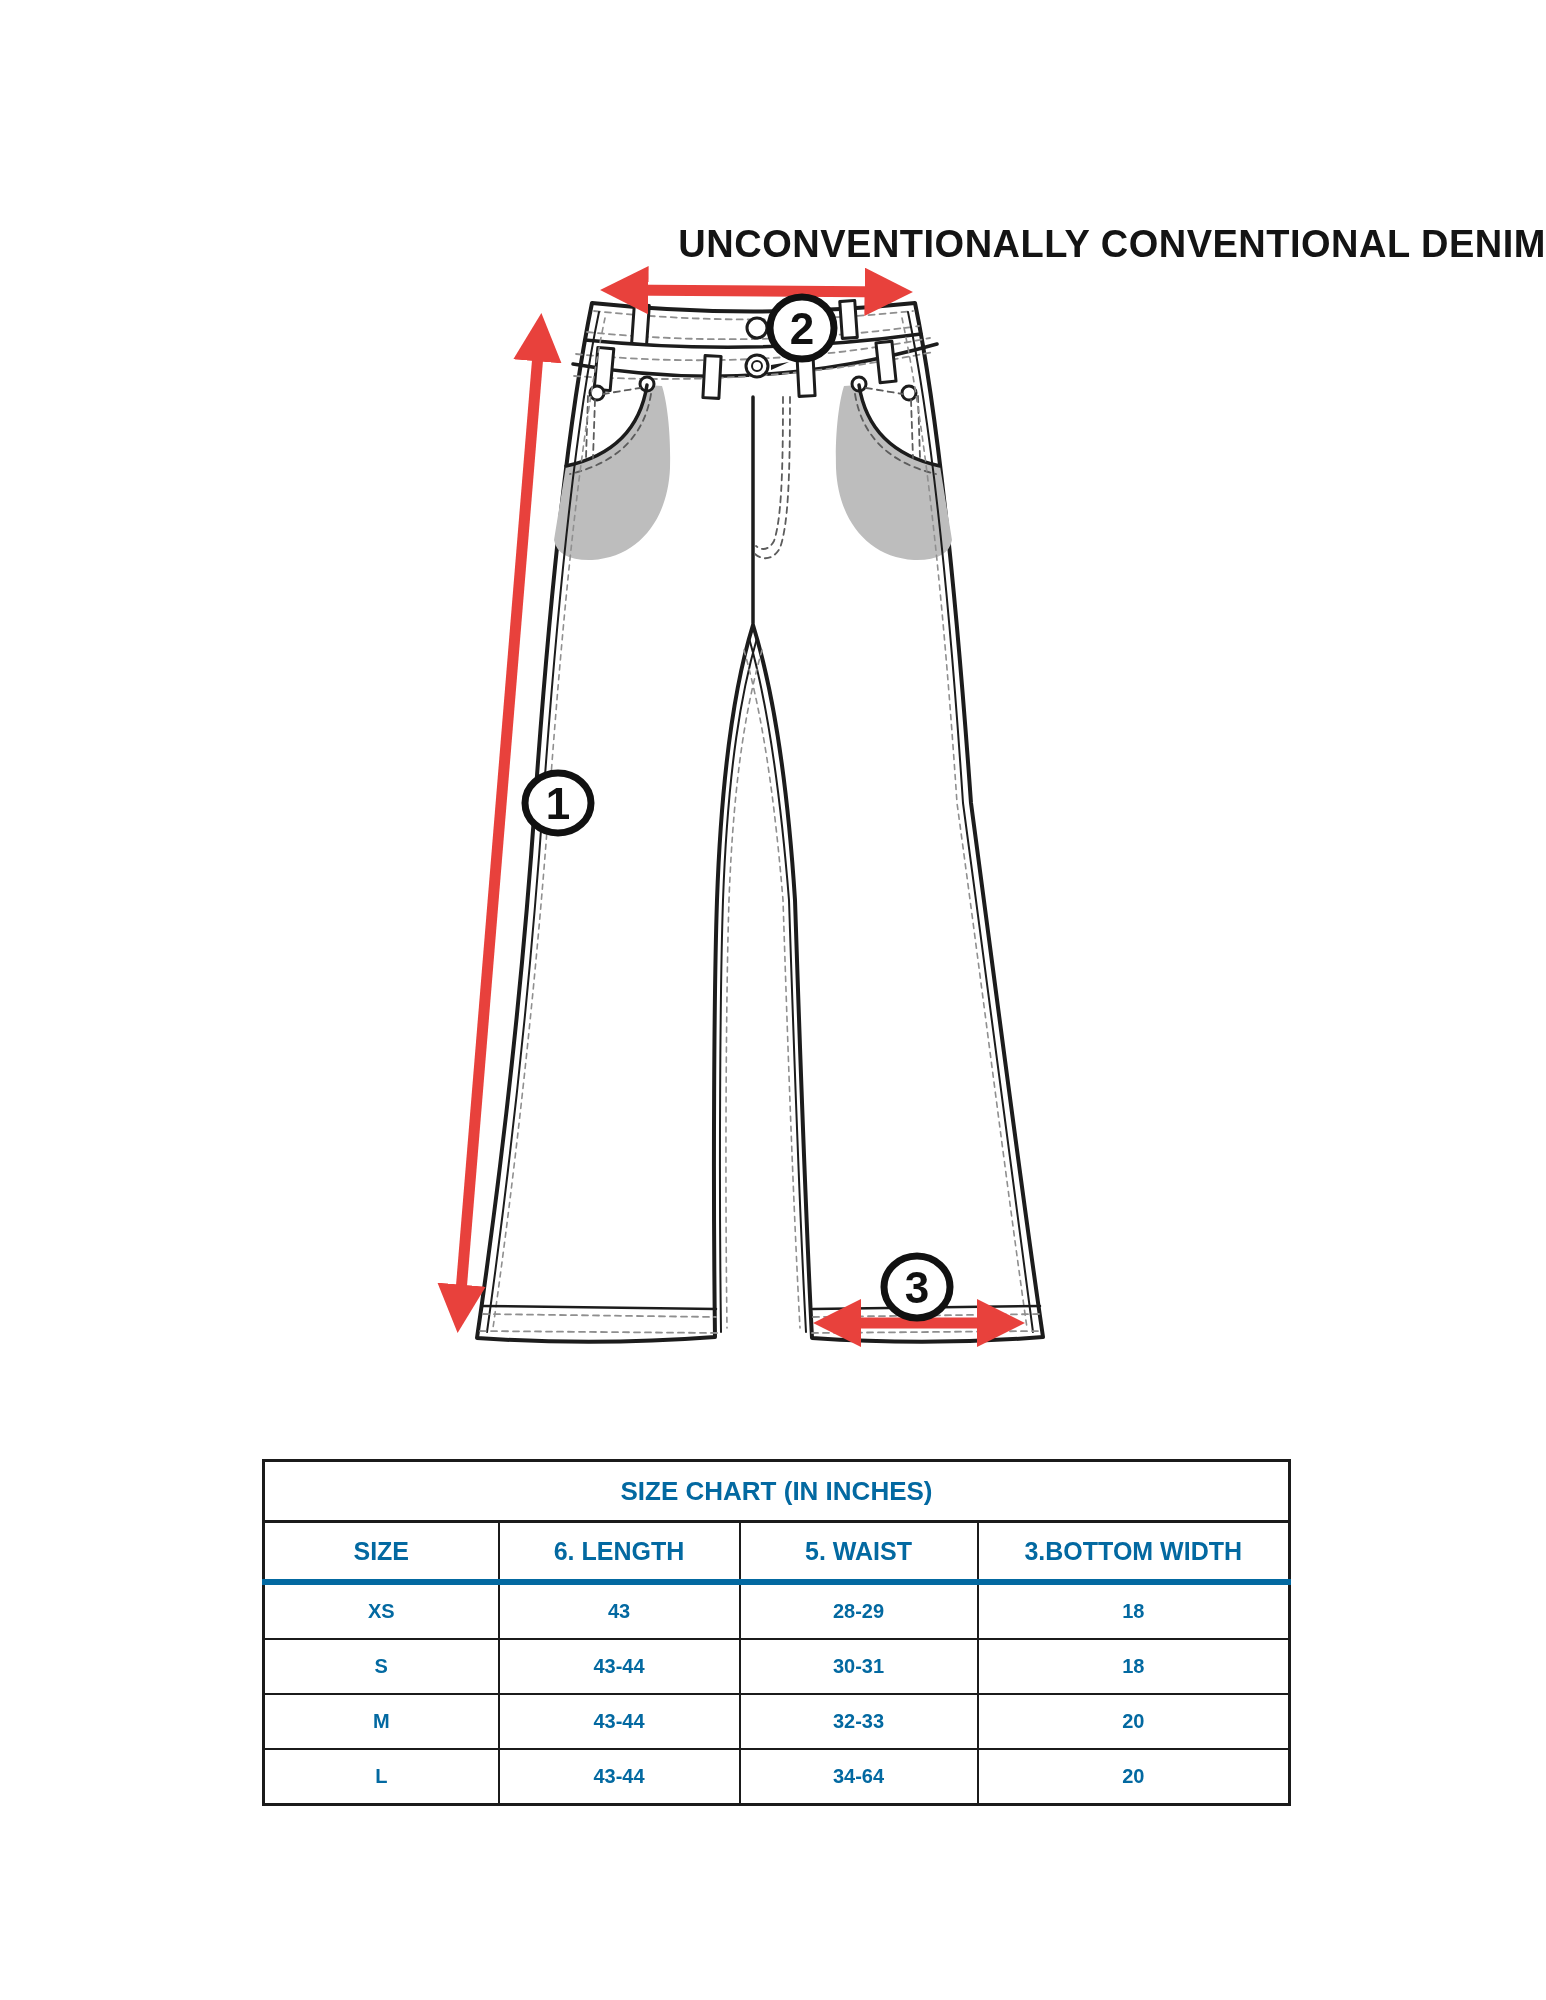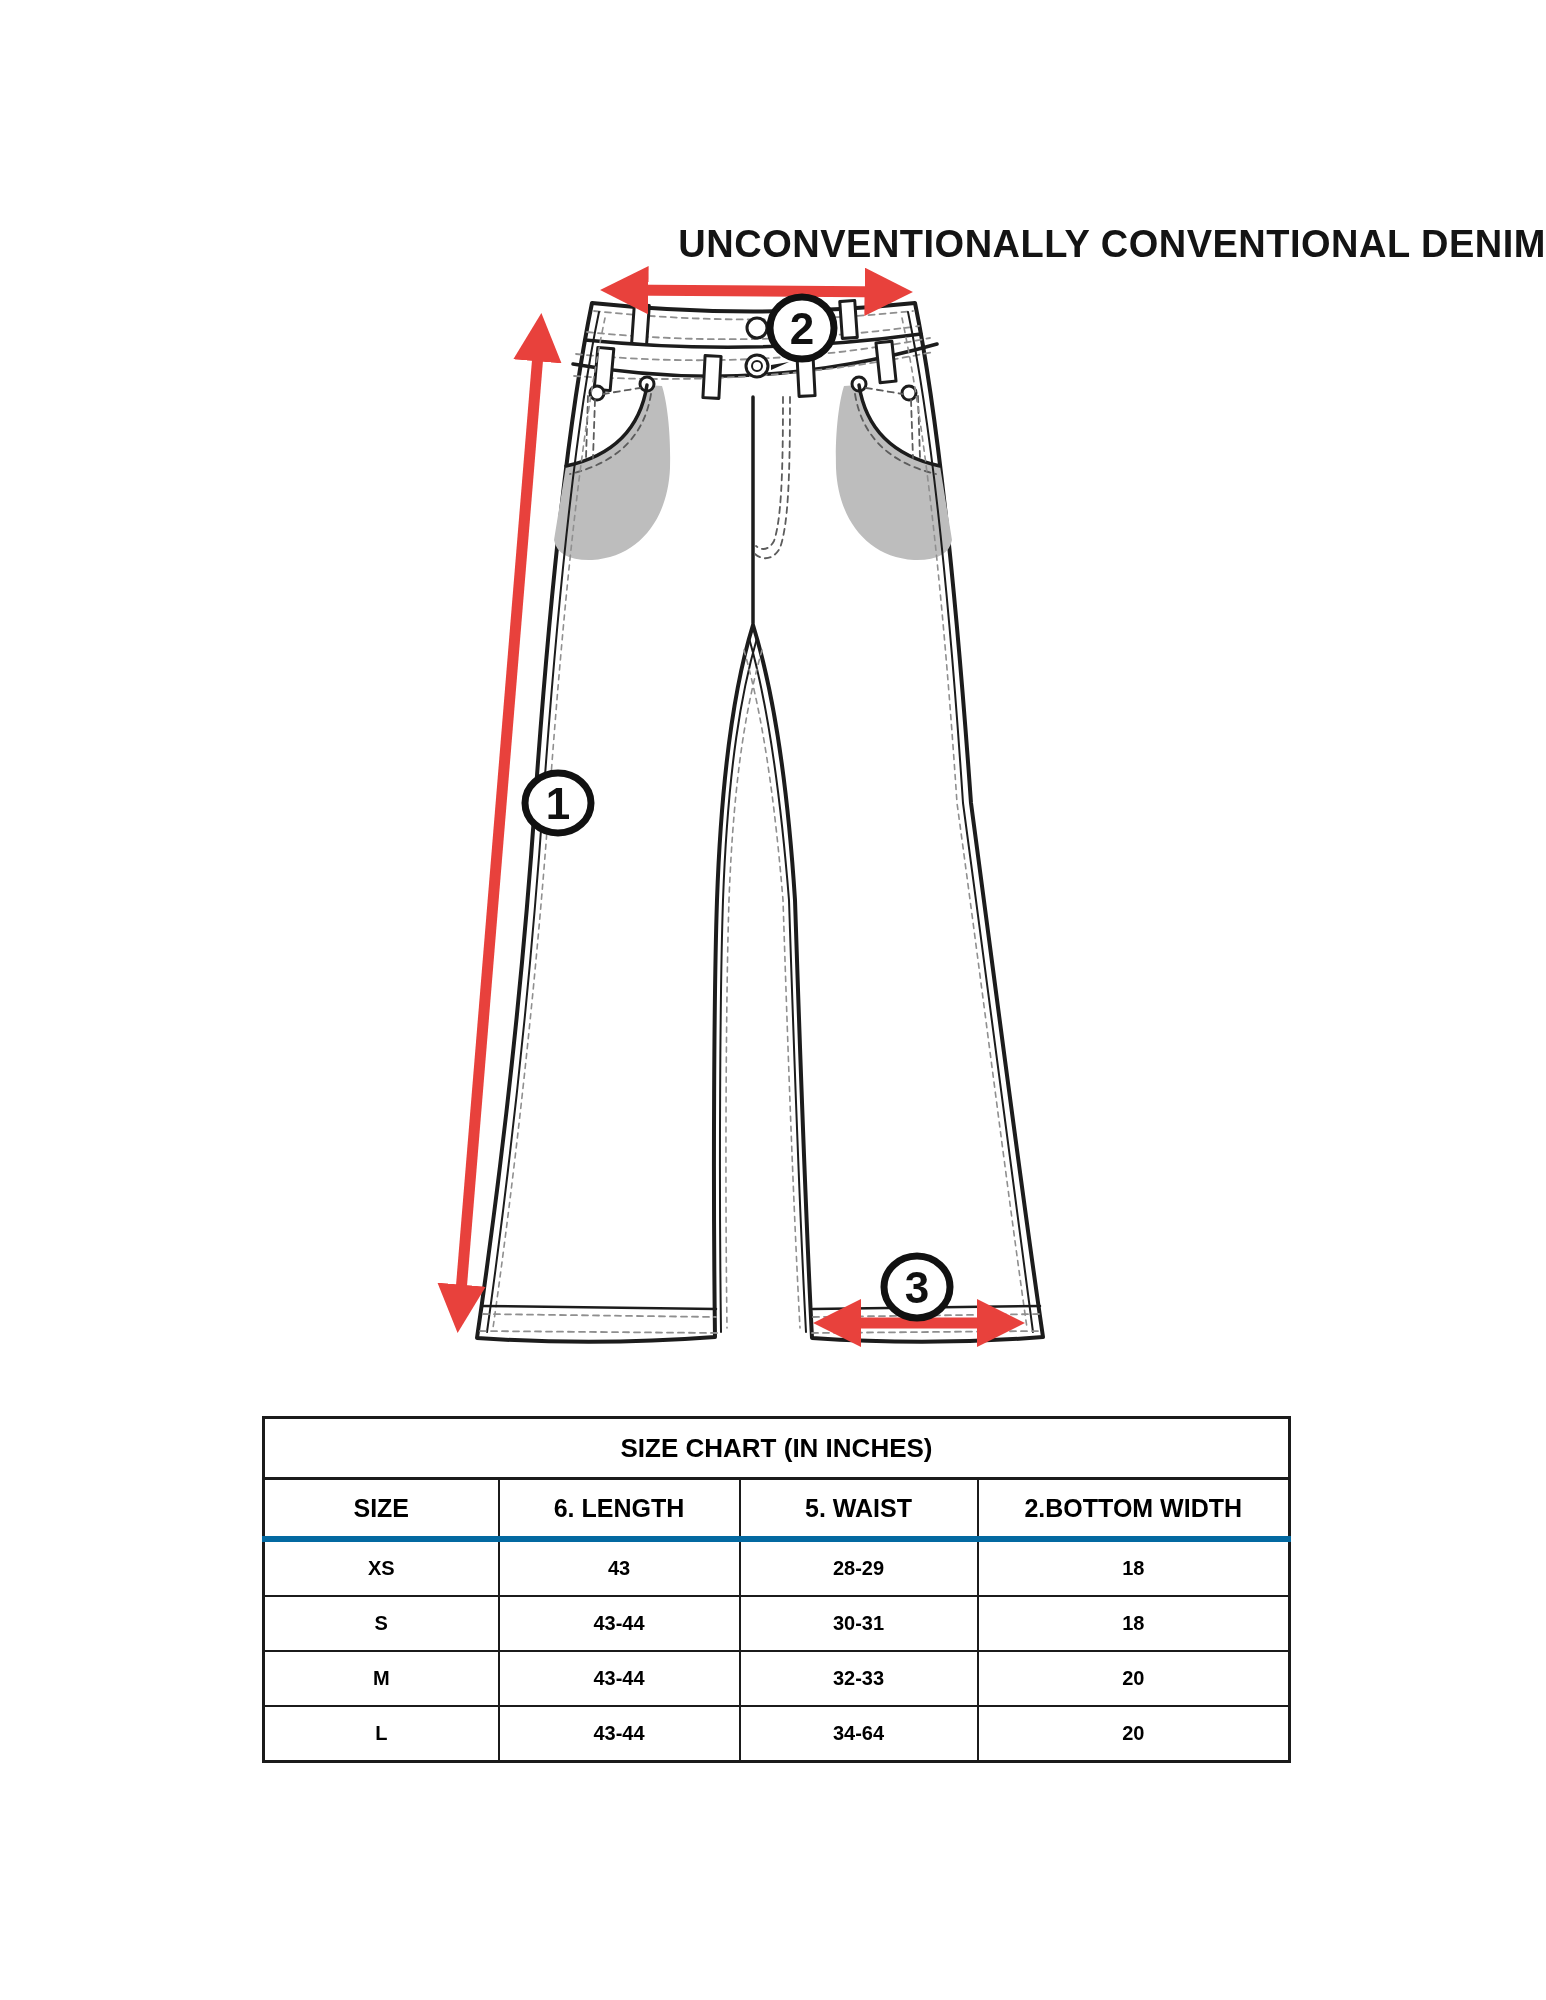--- a/index.html
+++ b/index.html
@@ -2,22 +2,22 @@
 <html><head>
 <meta charset="utf-8">
 <style>
   html,body{margin:0;padding:0;background:#ffffff;}
   .page{position:relative;width:1546px;height:2000px;background:#fff;overflow:hidden;
         font-family:"Liberation Sans", sans-serif;}
   .title{position:absolute;top:198px;left:0;width:1546px;text-align:right;
          font-size:38px;font-weight:bold;color:#141414;letter-spacing:.5px;white-space:nowrap;}
   .diagram{position:absolute;left:430px;top:250px;width:720px;height:1120px;}
   
-  .chart{position:absolute;left:262px;top:1416px;width:1026px;border-collapse:collapse;
-         table-layout:fixed;color:#000000;}
+  .chart{position:absolute;left:262px;top:1459px;width:1026px;border-collapse:collapse;
+         table-layout:fixed;color:#0369a1;}
   .chart td,.chart th{border:2px solid #1b1b1b;text-align:center;vertical-align:middle;
          font-weight:bold;padding:0;}
   .chart .t-row td{height:58px;font-size:26px;border-bottom:3px solid #1b1b1b;}
   .chart .h-row td{height:56px;font-size:25px;border-bottom:6px solid #0369a1;}
   .chart .d-row td{height:53px;font-size:20px;}
   .chart{border:3px solid #1b1b1b;}
 </style>
 </head>
 <body>
 
@@ -152,21 +152,21 @@
         <col style="width:312px">
       </colgroup>
     <tbody>
         <tr class="t-row">
       <td colspan="4">SIZE CHART (IN INCHES)</td>
     </tr>
     <tr class="h-row">
       <td>SIZE</td>
       <td>6. LENGTH</td>
       <td>5. WAIST</td>
-      <td>2.BOTTOM WIDTH</td>
+      <td>3.BOTTOM WIDTH</td>
     </tr>
     <tr class="d-row">
       <td>XS</td>
       <td>43</td>
       <td>28-29</td>
       <td>18</td>
     </tr>
     <tr class="d-row">
       <td>S</td>
       <td>43-44</td>

